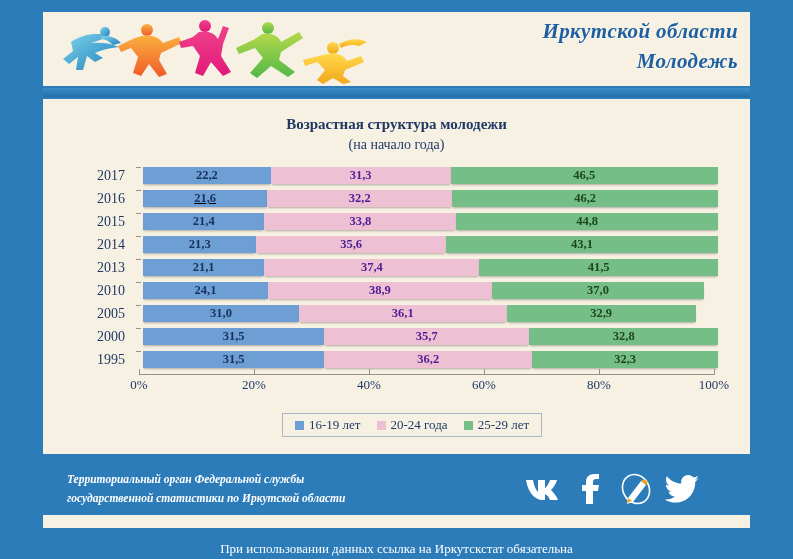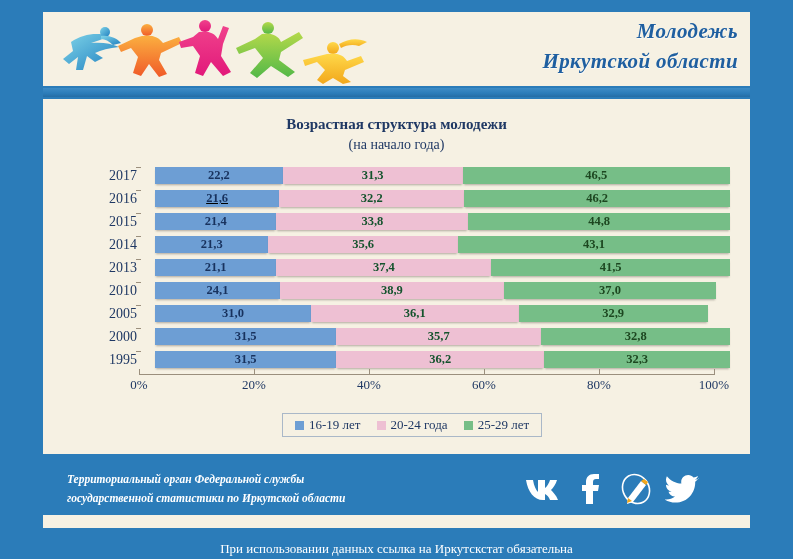--- a/index.html
+++ b/index.html
@@ -78,21 +78,21 @@
   }
 
   
   .plot {
     position: absolute;
     left: 0; top: 66px;
     width: 707px; height: 218px;
   }
   .rows {
     position: absolute;
-    left: 16px; top: 0;
+    left: 4px; top: 0;
     width: 707px;
   }
   .row {
     position: relative;
     height: 22px;
     margin-bottom: 1px;
   }
   .row-year {
     position: absolute;
     left: 0; top: 0;
@@ -123,21 +123,21 @@
   }
   .seg-a { background: #6d9ed4; }
   .seg-b { background: #eec0d3; }
   .seg-c { background: #76be87; }
   .seg-val {
     font-size: 12.5px;
     font-weight: bold;
     white-space: nowrap;
   }
   .seg-a .seg-val { color: #18325e; }
-  .seg-b .seg-val { color: #14532d; }
+  .seg-b .seg-val { color: #4c1d95; }
   .seg-c .seg-val { color: #1d4720; }
 
   
   .axis-line {
     position: absolute;
     left: 96px; top: 209px;
     width: 575px;
     height: 1px;
     background: #9b8f7d;
   }
@@ -305,22 +305,22 @@
         <g fill="url(#gYellow)">
           <circle cx="290" cy="36" r="6"></circle>
           <path d="M284 42 C293 40 301 43 304 49 L318 44 L321 50 L302 58
                    L300 64 L308 70 L300 72 L290 66 L280 72 L274 68 L282 58
                    L274 50 L262 54 L260 48 L276 44 Z"></path>
           <path d="M296 32 C306 26 316 26 324 30 L316 34 C310 32 303 33 298 36 Z"></path>
         </g>
       </svg>
     </div>
     <div class="header-title">
+      <div>Иркутской области</div>
       <div>Молодежь</div>
-      <div>Иркутской области</div>
     </div>
   </div>
 
   <div class="header-rule"></div>
 
   <div class="content-panel">
 
     <div class="chart-title">Возрастная структура молодежи</div>
     <div class="chart-subtitle">(на начало года)</div>
 

